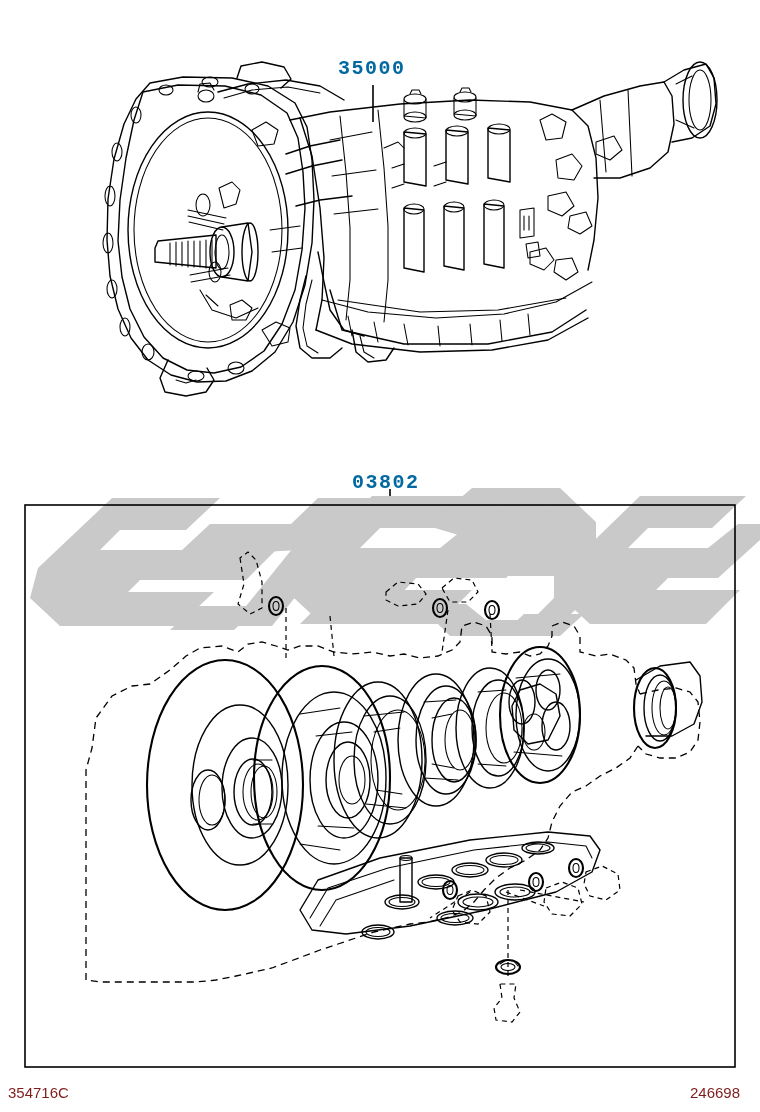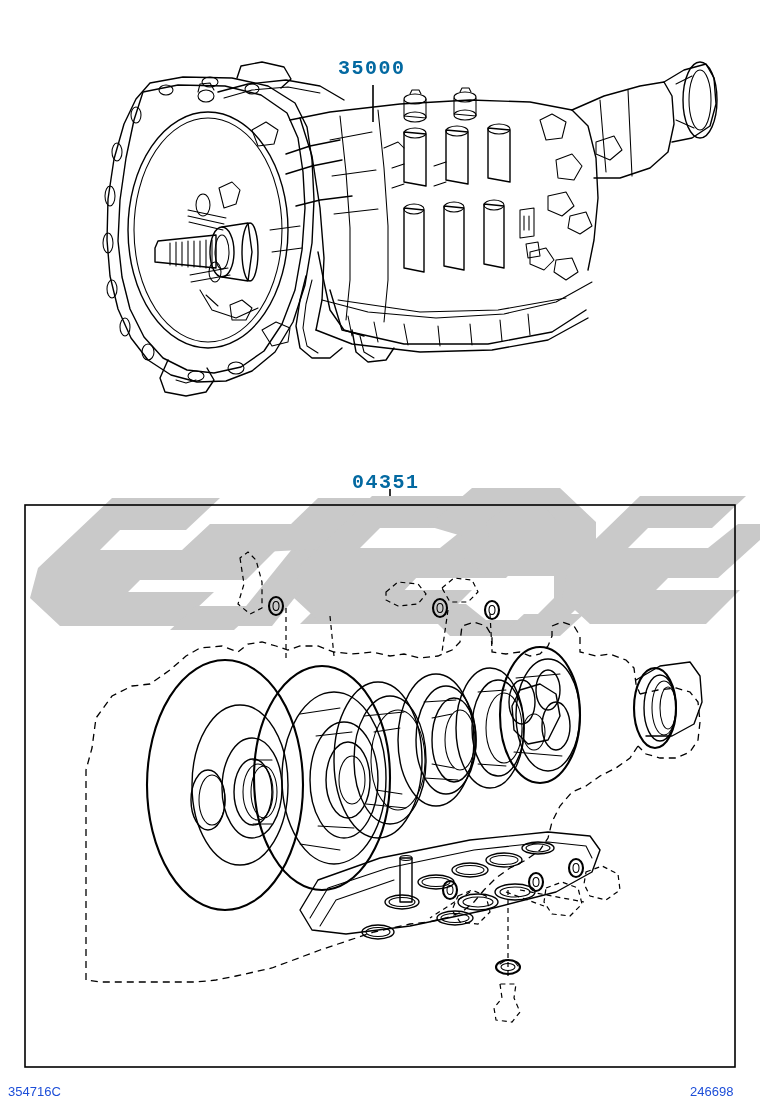--- a/index.html
+++ b/index.html
@@ -33,22 +33,22 @@
     letter-spacing: 1.5px;
     color: #0369a1;
     white-space: nowrap;
   }
   #callout-35000 { left: 338px; top: 57px; }
   #callout-04351 { left: 352px; top: 471px; }
   
   .footcode {
     position: absolute;
     font-family: "Liberation Sans", sans-serif;
-    font-size: 13px;
-    color: #1d4ed8;
+    font-size: 15px;
+    color: #7f1d1d;
     white-space: nowrap;
     text-align: right;
   }
   #code-left  { left: 8px;  top: 1084px; }
   #code-right { left: 690px; top: 1084px; }
 
   svg { display: block; }
   .ln { fill: none; stroke: #000; stroke-width: 1.4; stroke-linecap: round; stroke-linejoin: round; }
   .ln-t { fill: none; stroke: #000; stroke-width: 1.05; stroke-linecap: round; stroke-linejoin: round; }
   .ln-h { fill: none; stroke: #000; stroke-width: 2.1; stroke-linecap: round; stroke-linejoin: round; }
@@ -227,21 +227,21 @@
         <path class="ln-t" d="M570 216 L586 212 L592 226 L580 234 L568 228 Z"></path>
         <path class="ln-t" d="M596 142 L614 136 L622 150 L610 160 L596 154 Z"></path>
         <path class="ln-t" d="M530 252 L546 248 L554 260 L544 270 L530 264 Z"></path>
         <path class="ln-t" d="M556 260 L572 258 L578 272 L566 280 L554 272 Z"></path>
       </g>
     </svg>
   </div>
 
   <div class="callout" id="callout-35000">35000</div>
 
-  <div class="callout" id="callout-04351">04351</div>
+  <div class="callout" id="callout-04351">03802</div>
 
   <div class="fig" style="left:0;top:440px;width:760px;height:640px;">
     <svg width="760" height="640" viewBox="0 0 760 640">
 
       <line class="leader" x1="390" y1="49" x2="390" y2="65"></line>
 
       <g class="wm">
 
         <path d="M38 128 L112 58 L220 58 L186 90 L120 90 L100 110 L182 110
                  L210 84 L302 84 L246 140 L140 140 L128 152 L214 152

